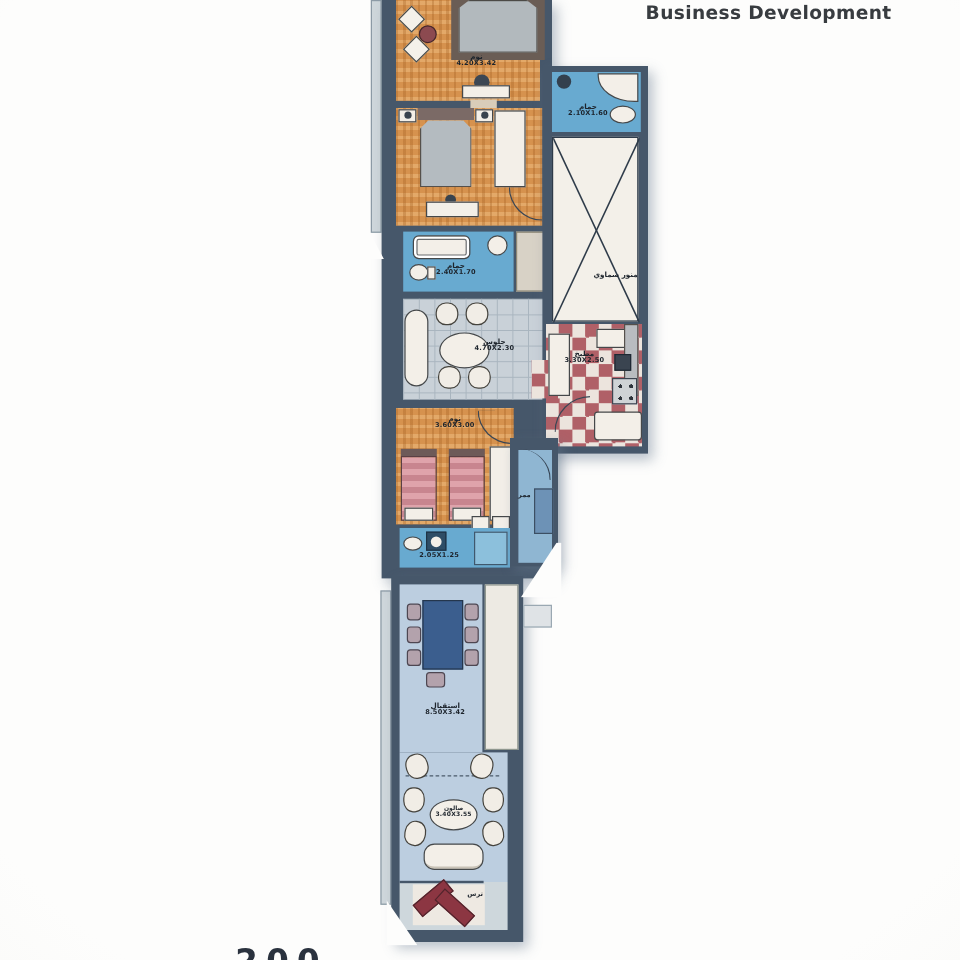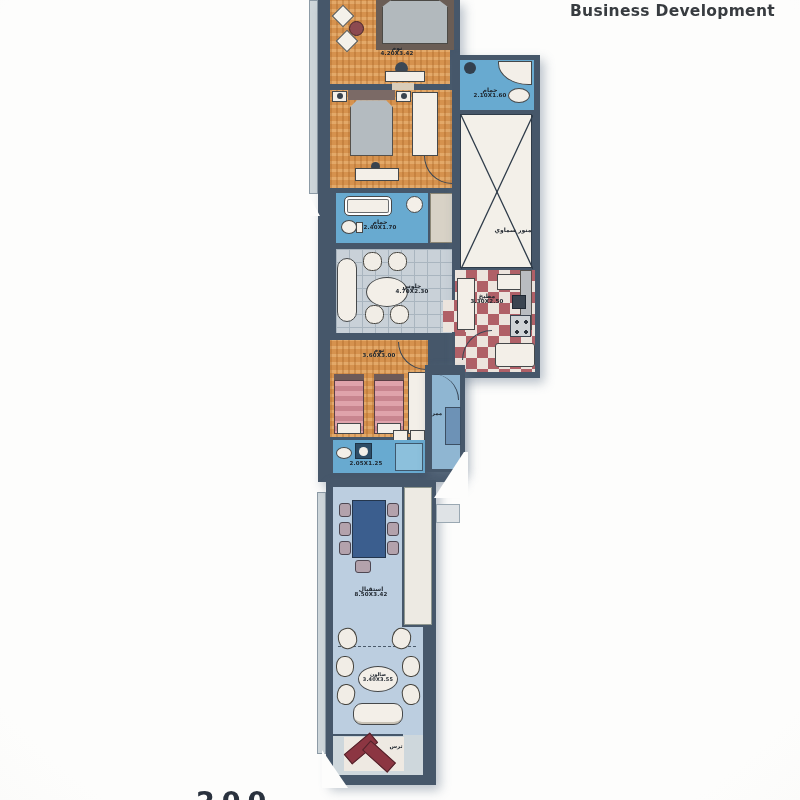--- a/index.html
+++ b/index.html
@@ -26,21 +26,21 @@
   .closetf{background:#d8d2c6;}
   .wht{background:#f3efe8;border:1px solid #45484a;}
   .rlabel{position:absolute;text-align:center;color:#1d242c;font-weight:700;line-height:1.05;}
   .rlabel .ar{font-size:6px;}
   .rlabel .dim{font-size:5.5px;letter-spacing:.2px;}
   .arc{position:absolute;box-sizing:border-box;}
   .chair{position:absolute;box-sizing:border-box;background:#f1ede6;border:1px solid #45433d;border-radius:45%;}
   .mchair{position:absolute;box-sizing:border-box;background:#b3a2ac;border:1px solid #4e4752;border-radius:3px;}
   .kidbed{position:absolute;box-sizing:border-box;border:1px solid #5a3f44;
     background:repeating-linear-gradient(180deg,#dfa3ab 0 5px,#c8858f 5px 10px);}
-  .hdr{position:absolute;font-size:15.5px;font-weight:700;color:#383c40;letter-spacing:.3px;margin-left:32px;}
+  .hdr{position:absolute;font-size:15.5px;font-weight:700;color:#383c40;letter-spacing:.3px;}
   .ftr{position:absolute;font-size:27px;font-weight:700;color:#2a323e;letter-spacing:7px;}
 </style>
 </head>
 <body>
 
 <div class="page">
 
   <div class="hdr" style="left:538px;top:2px;">Business Development</div>
 
   <div class="abs" style="left:309px;top:0;width:9px;height:194px;background:#cfd7db;border:1px solid #8d9ba6;"></div>

